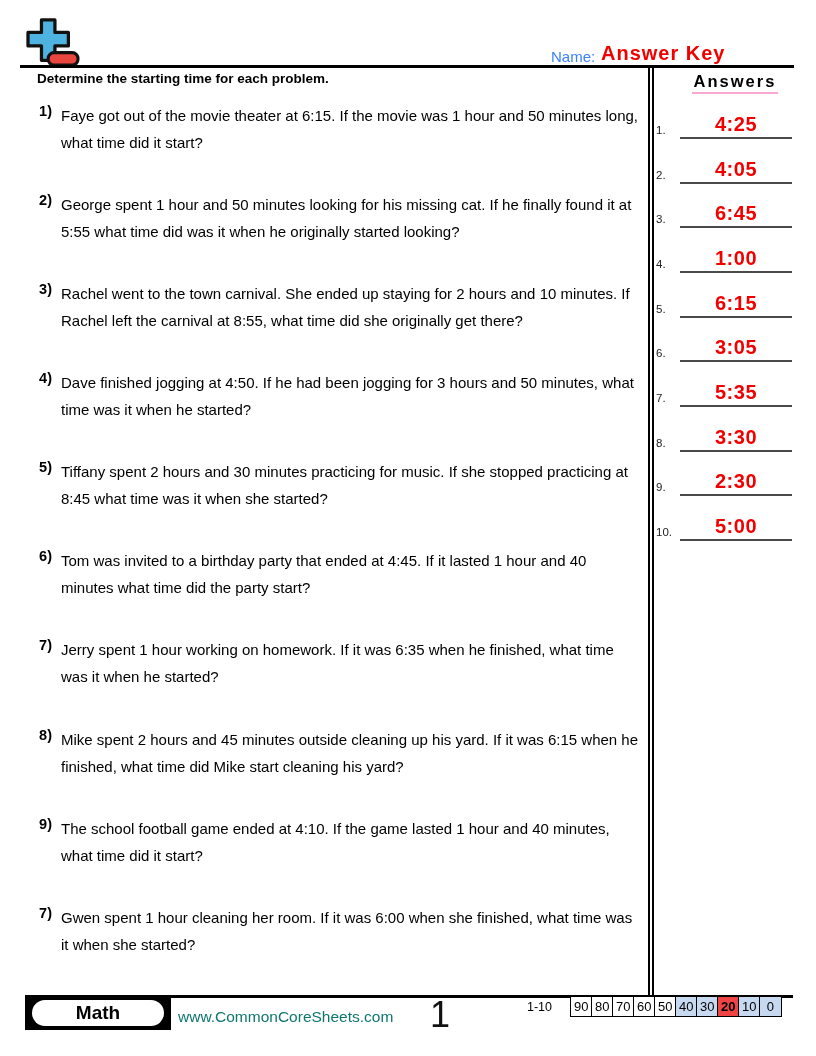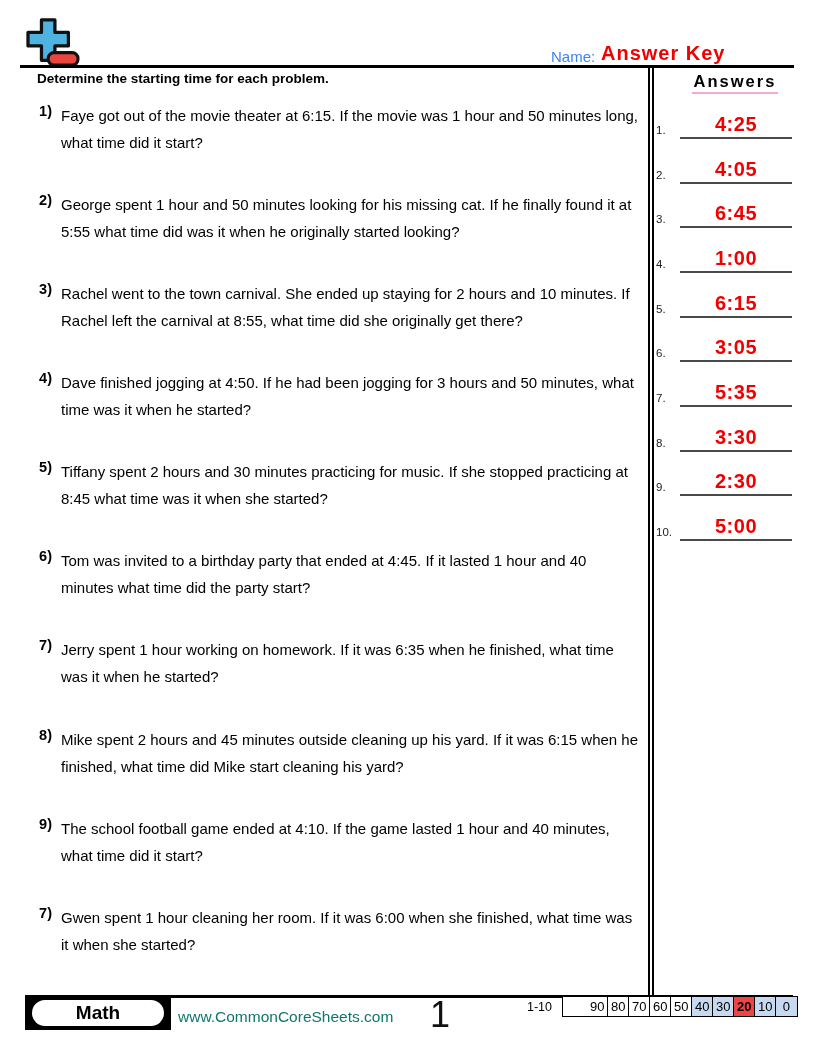--- a/index.html
+++ b/index.html
@@ -43,21 +43,21 @@
                 border-radius:14px;display:flex;align-items:center;justify-content:center;}
   .subject-pill span{font-size:19px;font-weight:700;}
   .website{position:absolute;left:178px;top:1008px;font-size:15.5px;color:#0f766e;}
   .page-num{position:absolute;left:418px;top:994px;width:44px;text-align:center;
             font-size:36px;font-weight:400;color:#111;}
   .range-label{position:absolute;left:527px;top:1000px;font-size:12.5px;color:#000;}
   .score-table{position:absolute;left:562px;top:996px;display:flex;}
   .score-cell{width:20.5px;height:19px;border:1.5px solid #000;margin-left:-1.5px;
               display:flex;align-items:center;justify-content:center;
               font-size:13px;background:#fff;}
-  .score-cell:first-child{margin-left:0;padding-left:24px;}
+  .score-cell:first-child{margin-left:8px;}
 </style>
 </head>
 <body>
 
 <div class="page">
 
   <svg class="logo" viewBox="0 0 58 52">
     <path class="logo-plus" d="M17 2 H31 V15 H45 V29 H31 V44 H17 V29 H3 V15 H17 Z"></path>
     <rect class="logo-minus" x="24" y="36" width="31" height="13" rx="6"></rect>
   </svg>

